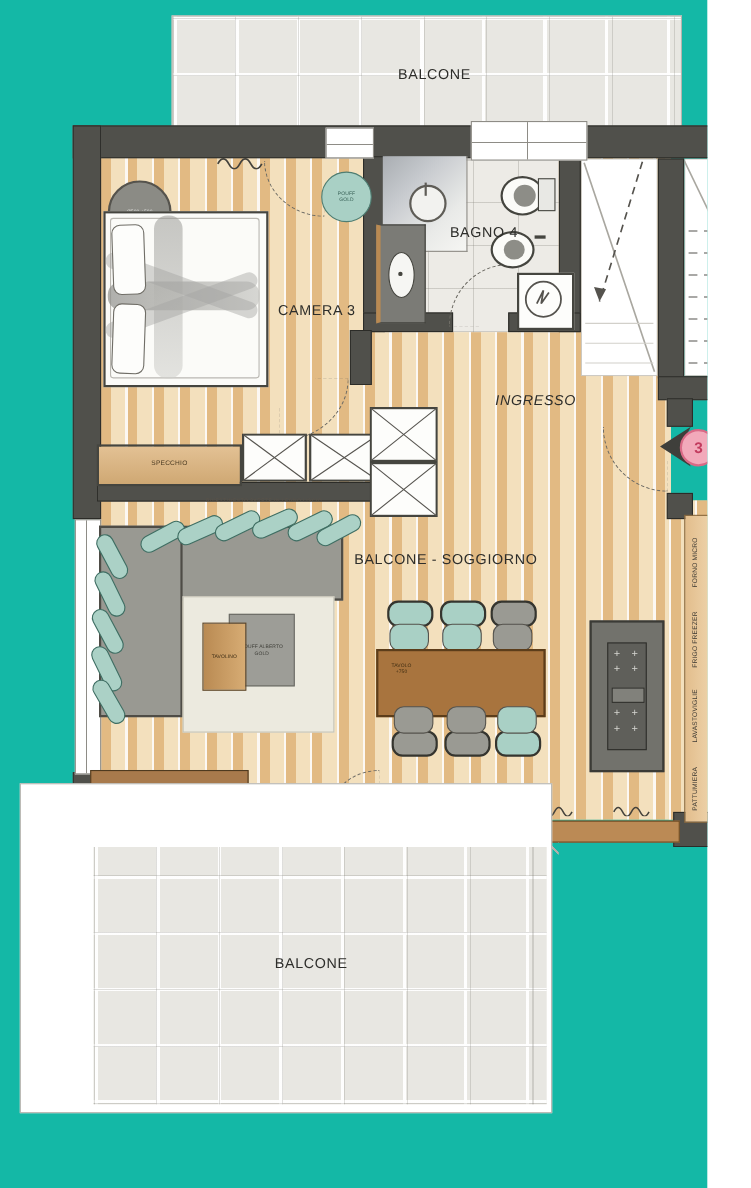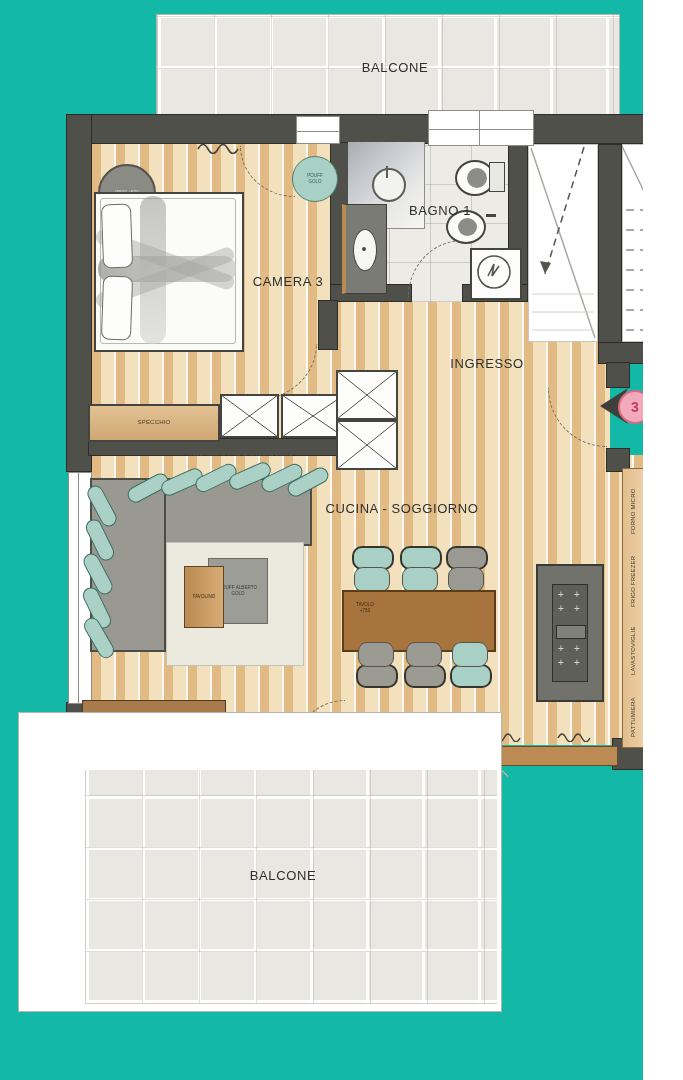--- a/index.html
+++ b/index.html
@@ -161,31 +161,31 @@
   <div class="abs" style="left:446px;top:210px;width:36px;height:30px;border-radius:50%;background:#fbfbf8;border:2px solid #45453f;">
     <div class="abs" style="left:10px;top:6px;width:19px;height:18px;border-radius:50%;background:#8d8d87;"></div>
   </div>
   <div class="abs" style="left:486px;top:214px;width:10px;height:3px;background:#45453f;"></div>
   <div class="abs" style="left:470px;top:248px;width:48px;height:48px;background:#fdfdfb;border:2px solid #45453f;">
     <svg width="44" height="44">
       <circle cx="22" cy="22" r="16" fill="none" stroke="#55534e" stroke-width="1.6"></circle>
       <polyline points="16,26 22,14 20,26 27,16" fill="none" stroke="#55534e" stroke-width="1.6"></polyline>
     </svg>
   </div>
-  <div class="abs lbl" style="left:400px;top:203px;width:80px;">BAGNO 1</div>
-
-  <div class="abs lbl" style="left:442px;top:356px;width:90px;">INGRESSO</div>
+  <div class="abs lbl" style="left:400px;top:203px;width:80px;">BAGNO 4</div>
+
+  <div class="abs lbl" style="left:442px;top:356px;width:90px;font-style:italic;">INGRESSO</div>
 
   <svg class="abs" style="left:596px;top:386px;" width="34" height="40">
     <path d="M32,2 L4,20 L32,38 L23,20 Z" fill="#3f3f3b"></path>
   </svg>
   <div class="abs" style="left:618px;top:390px;width:30px;height:30px;border-radius:50%;background:#f2a9ba;border:2px solid #d96a86;display:flex;align-items:center;justify-content:center;font-size:14px;font-weight:bold;color:#c23b5e;">3</div>
   <div class="abs lbl v-label" style="left:650px;top:382px;height:64px;font-size:12px;">APP. 3</div>
 
-  <div class="abs lbl" style="left:322px;top:501px;width:160px;">CUCINA - SOGGIORNO</div>
+  <div class="abs lbl" style="left:322px;top:501px;width:160px;">BALCONE - SOGGIORNO</div>
 
   <div class="abs" style="left:90px;top:478px;width:218px;height:64px;background:#999992;border:2px solid #4e4c46;"></div>
   <div class="abs" style="left:90px;top:478px;width:72px;height:170px;background:#999992;border:2px solid #4e4c46;"></div>
   <div class="cushion" style="left:126px;top:480px;transform:rotate(-28deg);"></div>
   <div class="cushion" style="left:160px;top:474px;transform:rotate(-24deg);"></div>
   <div class="cushion" style="left:194px;top:470px;transform:rotate(-26deg);"></div>
   <div class="cushion" style="left:228px;top:468px;transform:rotate(-24deg);"></div>
   <div class="cushion" style="left:260px;top:470px;transform:rotate(-26deg);"></div>
   <div class="cushion" style="left:286px;top:474px;transform:rotate(-28deg);"></div>
   <div class="cushion" style="left:80px;top:498px;transform:rotate(62deg);"></div>

